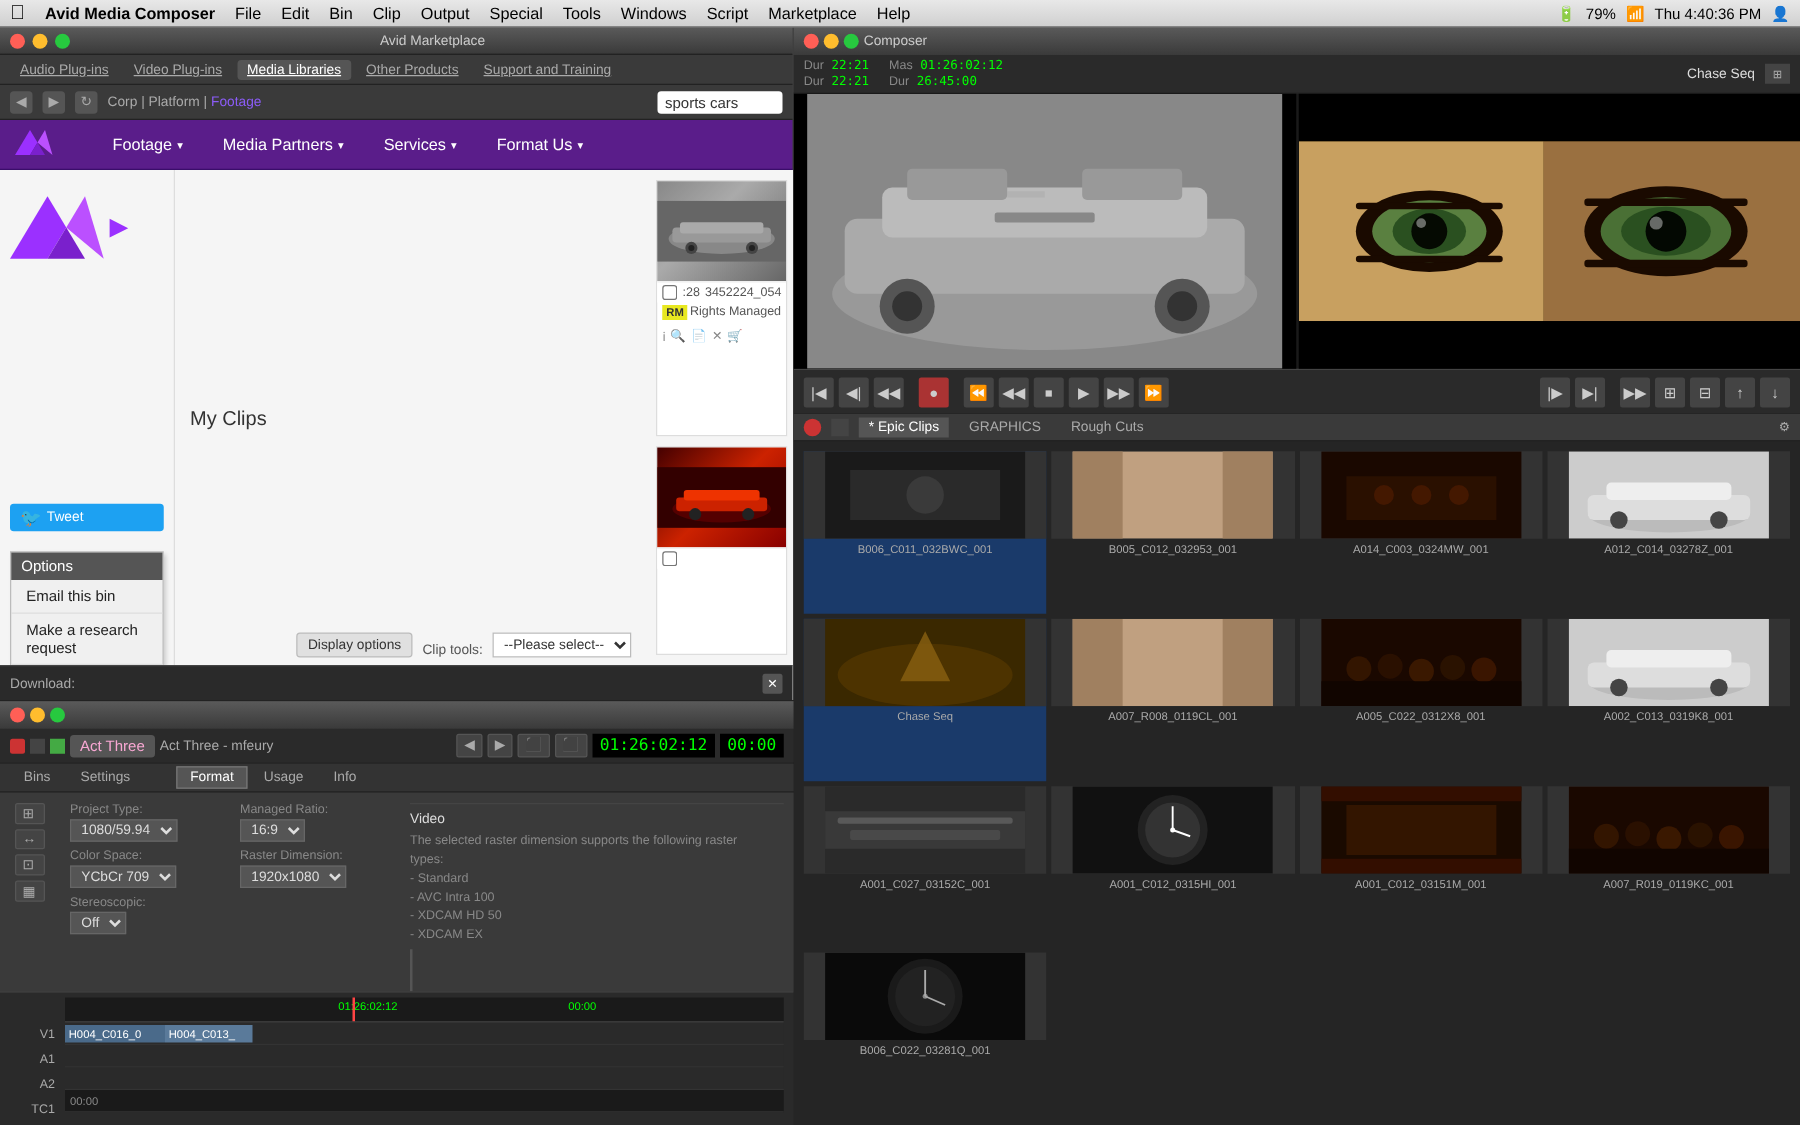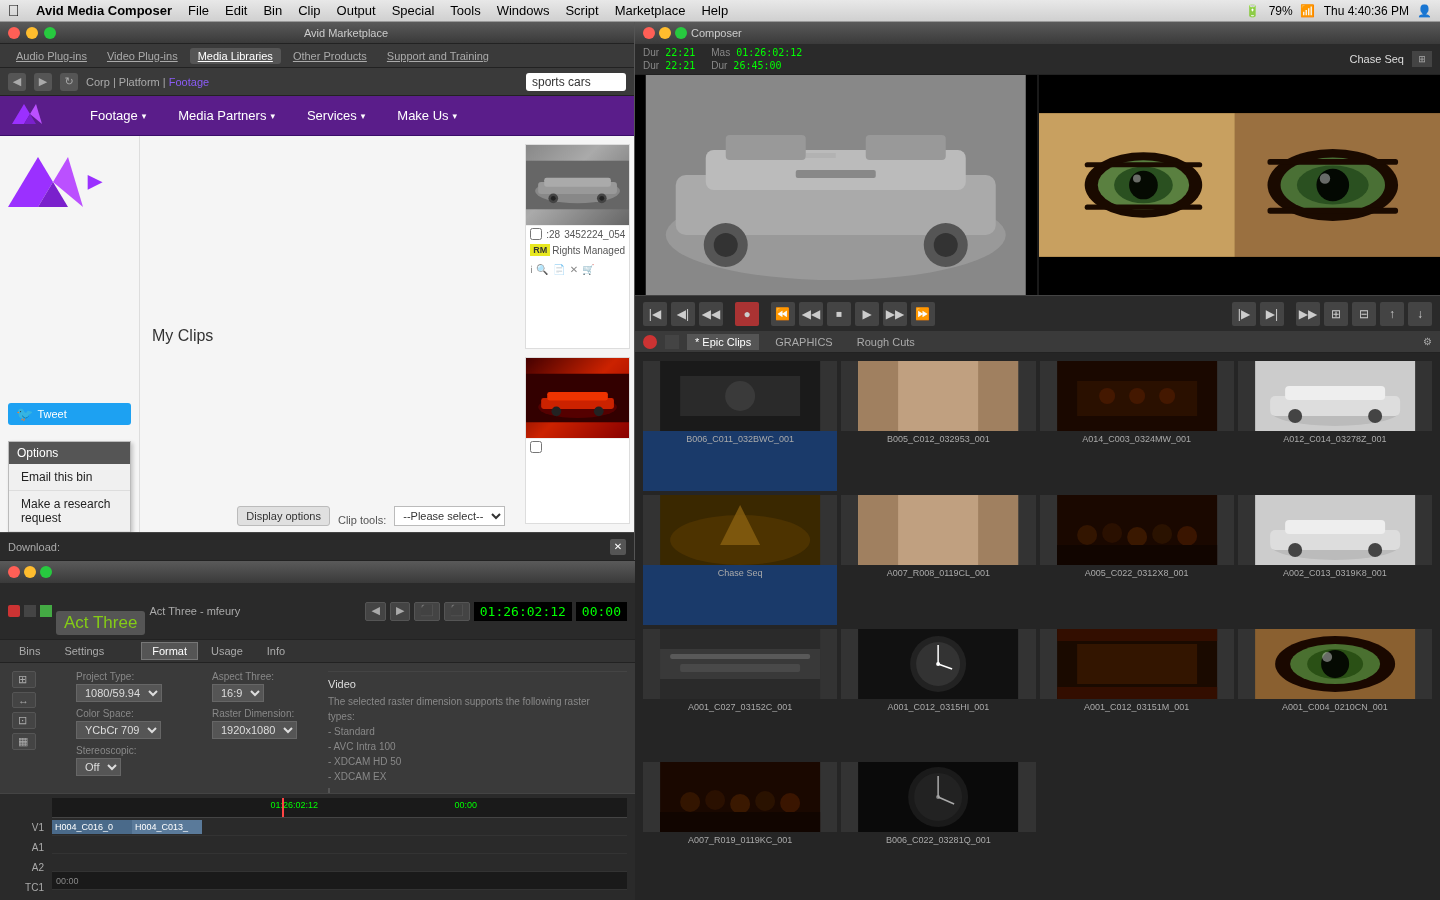--- a/index.html
+++ b/index.html
@@ -75,21 +75,21 @@
     
     .clips-grid { display: grid; grid-template-columns: 1fr 1fr; gap: 0; flex: 1; overflow-y: auto; background: #f5f5f5; padding: 8px; gap: 8px; }
     .clip-item { background: #fff; border: 1px solid #ddd; }
     .clip-thumb-car { background: linear-gradient(135deg, #888 0%, #aaa 40%, #666 100%); height: 80px; display: flex; align-items: center; justify-content: center; }
     .clip-thumb-dark { background: linear-gradient(135deg, #111 0%, #333 50%, #222 100%); height: 80px; }
     .clip-thumb-red { background: linear-gradient(135deg, #440000 0%, #cc2200 50%, #880000 100%); height: 80px; }
     .clip-thumb-motion { background: linear-gradient(135deg, #222 0%, #444 50%, #111 100%); height: 80px; }
     .clip-meta { padding: 2px 4px; background: #fff; display: flex; align-items: center; gap: 4px; border-top: 1px solid #eee; }
     .clip-checkbox { width: 12px; height: 12px; }
     .clip-id { font-size: 10px; color: #555; flex: 1; }
-    .clip-rights { display: flex; align-items: flex-end; gap: 2px; padding: 2px 4px 4px; }
+    .clip-rights { display: flex; align-items: flex-start; gap: 2px; padding: 2px 4px 4px; }
     .rm-badge { background: #e8e820; color: #333; font-size: 9px; font-weight: bold; padding: 1px 3px; }
     .rm-text { font-size: 10px; color: #555; }
     .clip-actions { display: flex; gap: 4px; padding: 2px 4px 4px; align-items: center; }
     .clip-action-btn { font-size: 10px; color: #888; cursor: pointer; }
     .tweet-btn { display: flex; align-items: center; gap: 4px; background: #1da1f2; color: #fff; padding: 3px 8px; font-size: 11px; border-radius: 3px; cursor: pointer; margin-top: 8px; }
     .options-item { padding: 6px 12px; font-size: 12px; color: #222; cursor: pointer; border-bottom: 1px solid #ddd; }
 
     
     .download-bar {
       height: 28px; background: #2a2a2a; border-top: 1px solid #444;
@@ -99,32 +99,32 @@
     .close-x { width: 16px; height: 16px; background: #555; color: #fff; display: flex; align-items: center; justify-content: center; font-size: 10px; cursor: pointer; border-radius: 2px; margin-left: auto; }
 
     
     #bottom-panel { width: 635px; height: 340px; background: #3a3a3a; display: flex; flex-direction: column; border-top: 1px solid #222; }
     .editor-titlebar {
       height: 22px; background: linear-gradient(to bottom, #5a5a5a, #3a3a3a);
       display: flex; align-items: center; padding: 0 8px; gap: 4px;
     }
     .editor-controls { display: flex; align-items: center; gap: 4px; padding: 4px 8px; background: #2a2a2a; border-bottom: 1px solid #222; flex-wrap: wrap; }
     .editor-btn { font-size: 11px; color: #aaa; background: #444; border: 1px solid #555; padding: 1px 5px; cursor: pointer; border-radius: 2px; }
-    .sequence-label { background: #555; color: #84cc16; padding: 2px 8px; font-size: 17px; border-radius: 3px; margin-top: 24px; }
+    .sequence-label { background: #555; color: #f9a8d4; padding: 2px 8px; font-size: 12px; border-radius: 3px; }
     .timecode-display { font-family: monospace; color: #0f0; font-size: 13px; background: #000; padding: 2px 6px; }
 
     
     .editor-tabs { display: flex; align-items: center; padding: 2px 8px; background: #333; border-bottom: 1px solid #222; gap: 2px; }
     .editor-tab { padding: 2px 10px; font-size: 11px; color: #aaa; cursor: pointer; border: 1px solid transparent; }
     .editor-tab.active { background: #555; color: #fff; border-color: #777; }
 
     
     .settings-area { flex: 1; display: flex; padding: 8px; gap: 16px; overflow: auto; }
     .settings-col { display: flex; flex-direction: column; gap: 6px; }
-    .setting-row { display: flex; flex-direction: column; gap: 2px; margin-left: 20px; }
+    .setting-row { display: flex; flex-direction: column; gap: 2px; }
     .setting-label { font-size: 10px; color: #888; }
     .setting-value { font-size: 11px; color: #ddd; display: flex; align-items: flex-end; gap: 4px; }
     .setting-select { background: #555; color: #ddd; border: 1px solid #666; padding: 1px 4px; font-size: 11px; }
 
     
     #right-panel { flex: 1; background: #1a1a1a; display: flex; flex-direction: column; }
     .composer-titlebar {
       height: 22px; background: linear-gradient(to bottom, #5a5a5a, #3a3a3a);
       display: flex; align-items: center; padding: 0 8px; gap: 4px;
     }
@@ -232,21 +232,21 @@
       </div>
       <div class="mkt-nav-item">
         <span>Media Partners</span>
           <span class="arrow">▾</span>
       </div>
       <div class="mkt-nav-item">
         <span>Services</span>
           <span class="arrow">▾</span>
       </div>
       <div class="mkt-nav-item">
-        <span>Make Us</span>
+        <span>Format Us</span>
           <span class="arrow">▾</span>
       </div>
     </div>
 
     <div class="my-clips-container">
       <div style="display: flex; gap: 0; flex: 1; overflow: hidden;">
 
         <div style="width: 140px; background: #f5f5f5; border-right: 1px solid #ddd; padding: 8px; flex-shrink: 0;">
 
           <div style="padding: 8px 0;">
@@ -449,21 +449,21 @@
             <div class="setting-value">
               <select class="setting-select">
                 <option>Off</option>
               </select>
             </div>
           </div>
         </div>
 
         <div class="settings-col" style="flex:0 0 120px;">
           <div class="setting-row">
-            <span class="setting-label">Aspect Three:</span>
+            <span class="setting-label">Managed Ratio:</span>
             <div class="setting-value">
               <select class="setting-select">
                 <option>16:9</option>
               </select>
             </div>
           </div>
           <div class="setting-row">
             <span class="setting-label">Raster Dimension:</span>
             <div class="setting-value">
               <select class="setting-select">
@@ -731,31 +731,20 @@
             <div class="bin-item-thumb"><svg width="100%" height="70" viewBox="0 0 160 70">
                 <rect width="160" height="70" fill="#1a0a00"></rect>
                 <rect x="0" y="0" width="160" height="12" fill="#330e00"></rect>
                 <rect x="0" y="58" width="160" height="12" fill="#330e00"></rect>
                 <rect x="20" y="15" width="120" height="40" fill="#3a1800" opacity="0.8"></rect>
               </svg></div>
             <div class="bin-item-label">A001_C012_03151M_001</div>
           </div>
           <div class="bin-item">
             <div class="bin-item-thumb"><svg width="100%" height="70" viewBox="0 0 160 70">
-                <rect width="160" height="70" fill="#8a6030"></rect>
-                <ellipse cx="80" cy="35" rx="60" ry="28" fill="#1a0800"></ellipse>
-                <ellipse cx="80" cy="35" rx="45" ry="20" fill="#4a7030"></ellipse>
-                <ellipse cx="80" cy="35" rx="28" ry="15" fill="#2a5015"></ellipse>
-                <circle cx="80" cy="35" r="14" fill="#050a02"></circle>
-                <circle cx="72" cy="28" r="5" fill="#fff" opacity="0.4"></circle>
-              </svg></div>
-            <div class="bin-item-label">A001_C004_0210CN_001</div>
-          </div>
-          <div class="bin-item">
-            <div class="bin-item-thumb"><svg width="100%" height="70" viewBox="0 0 160 70">
                 <rect width="160" height="70" fill="#1a0800"></rect>
                 <circle cx="30" cy="40" r="10" fill="#331500"></circle>
                 <circle cx="55" cy="38" r="10" fill="#2a1000"></circle>
                 <circle cx="80" cy="42" r="10" fill="#3a1800"></circle>
                 <circle cx="105" cy="39" r="10" fill="#2a1200"></circle>
                 <circle cx="130" cy="41" r="10" fill="#3a1500"></circle>
                 <rect x="0" y="50" width="160" height="20" fill="#110500"></rect>
               </svg></div>
             <div class="bin-item-label">A007_R019_0119KC_001</div>
           </div>

